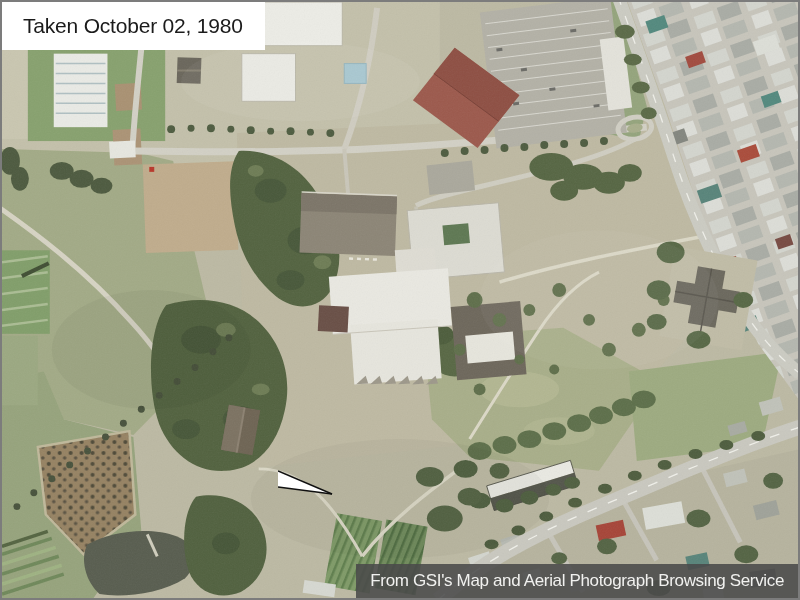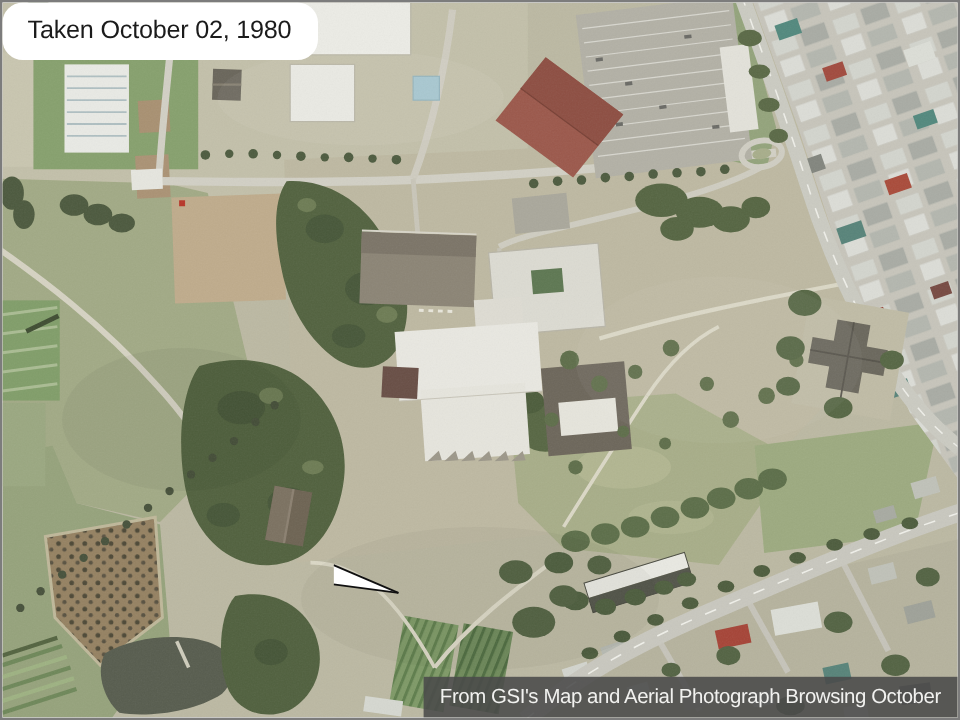--- a/index.html
+++ b/index.html
@@ -5,21 +5,21 @@
   html,body{margin:0;padding:0;background:#ffffff;}
   .stage{
     position:relative;width:800px;height:600px;box-sizing:border-box;
     border:2px solid var(--frame-border,#7c7c7c);overflow:hidden;
     font-family:"Liberation Sans",sans-serif;
   }
   .map{position:absolute;inset:0;width:100%;height:100%;display:block;filter:saturate(.92);}
   .date-label{
     position:absolute;left:0;top:0;height:48px;display:flex;align-items:center;
     padding:0 22px 0 21px;background:var(--label-bg,#ffffff);color:var(--label-text,#1b1b1b);
-    font-size:21px;letter-spacing:-.2px;white-space:nowrap;z-index:5;border-radius:17px;
+    font-size:21px;letter-spacing:-.2px;white-space:nowrap;z-index:5;
   }
   .callout{position:absolute;left:278px;top:462px;display:flex;align-items:center;z-index:5;}
   .callout-box{
     height:30px;border:1.5px solid var(--callout-border,#101010);background:var(--callout-bg,#ffffff);
     color:var(--callout-text,#101010);display:flex;align-items:center;padding:0 9px;
     font-size:16px;letter-spacing:-.2px;white-space:nowrap;
   }
   .callout-tail{margin-left:-2px;flex:none;}
   .credit-banner{
     position:absolute;right:0;bottom:0;height:34px;display:flex;align-items:center;
@@ -439,14 +439,14 @@
   <div class="date-label">Taken October 02, 1980</div>
 
   <div class="callout">
     <svg class="callout-tail" width="56" height="32" viewBox="0 0 56 32" aria-hidden="true">
       <polygon points="0,7 54,30 0,23" fill="var(--callout-bg,#ffffff)"></polygon>
       <line x1="0" y1="7" x2="54" y2="30" stroke="var(--callout-border,#101010)" stroke-width="1.5"></line>
       <line x1="0" y1="23" x2="54" y2="30" stroke="var(--callout-border,#101010)" stroke-width="1.5"></line>
     </svg>
   </div>
 
-  <div class="credit-banner">From GSI's Map and Aerial Photograph Browsing October</div>
+  <div class="credit-banner">From GSI's Map and Aerial Photograph Browsing Service</div>
 </div>
 
 </body></html>

